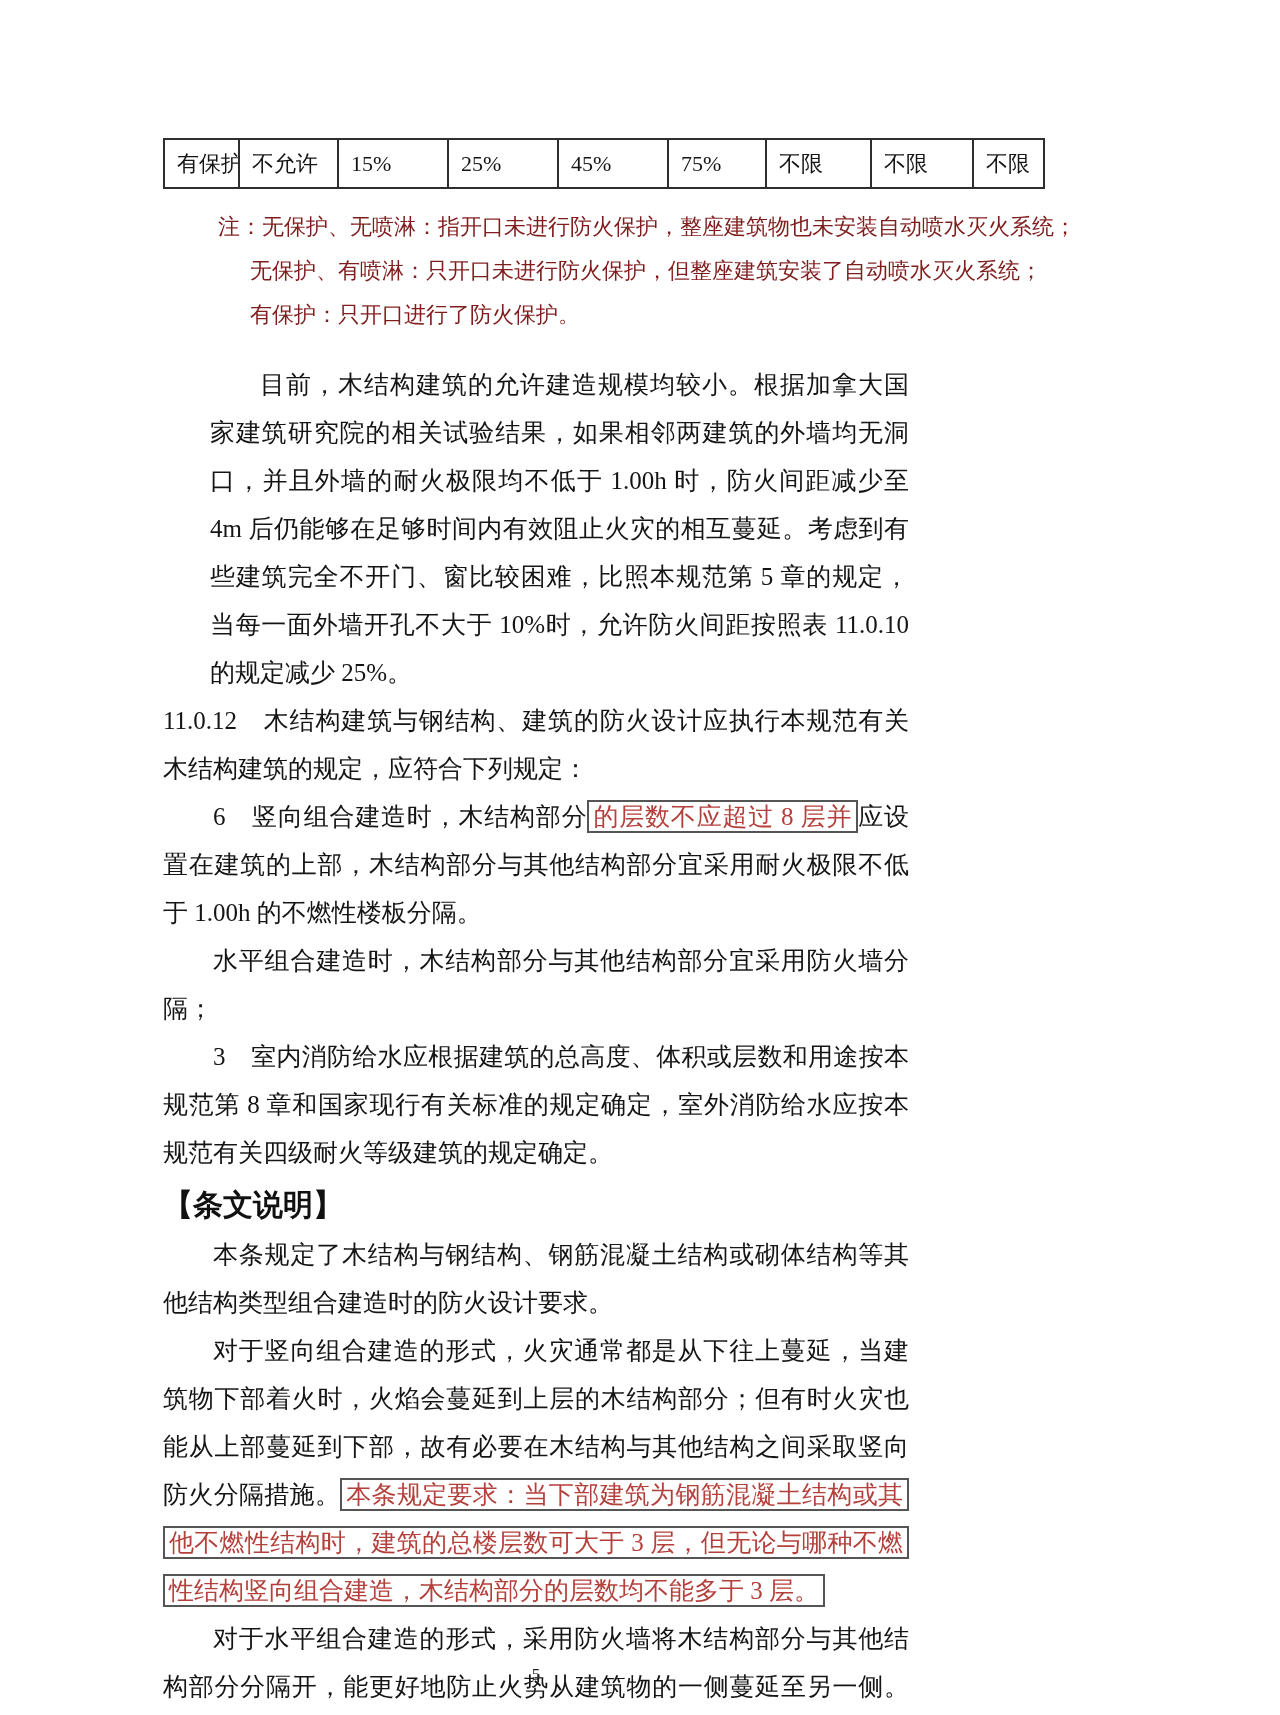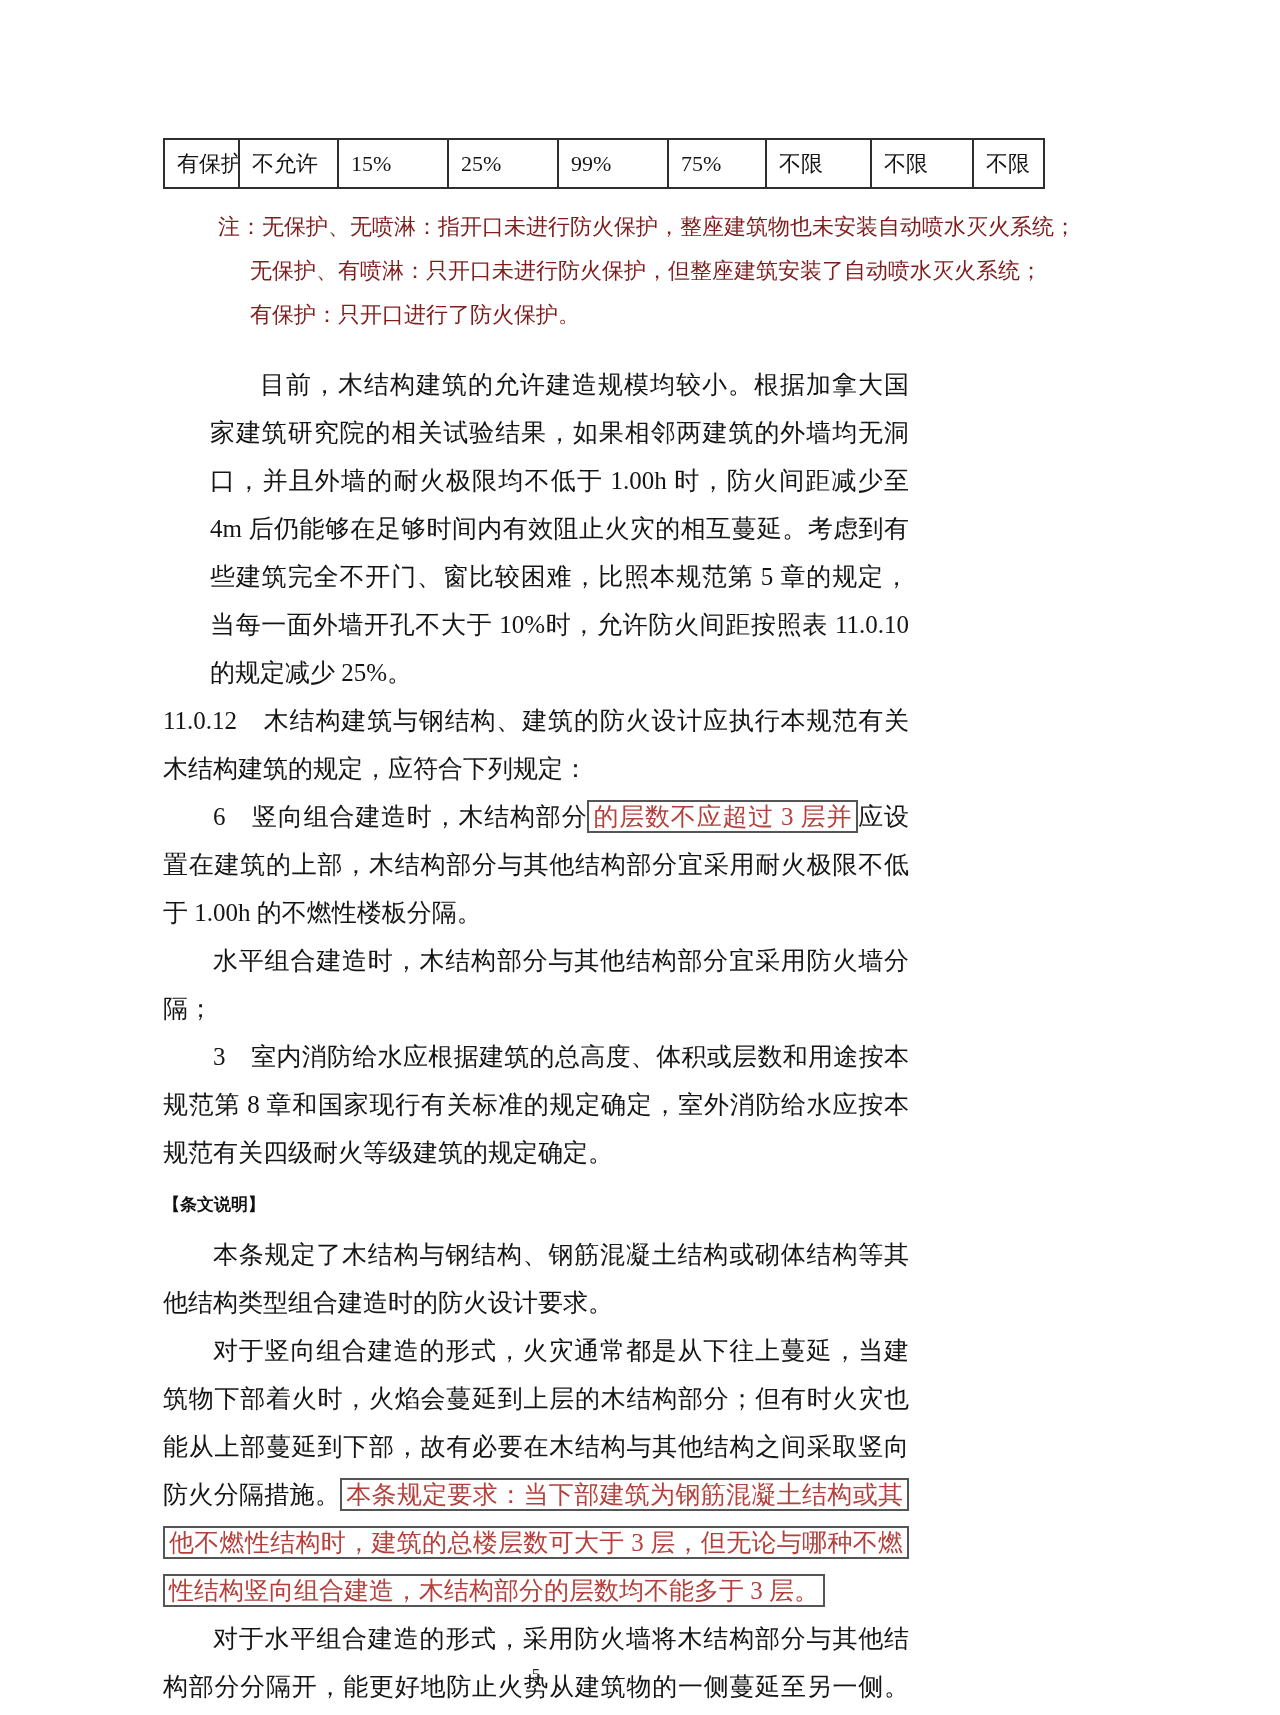--- a/index.html
+++ b/index.html
@@ -48,21 +48,21 @@
   .clause { text-indent:0; }
   .red-box {
     color:#b4403c;
     border:2px solid #555555;
     padding:1px 4px;
     -webkit-box-decoration-break:clone;
     box-decoration-break:clone;
   }
   .exp-heading {
     font-family:"Liberation Sans","DejaVu Sans",sans-serif;
-    font-size:17px;
+    font-size:30px;
     font-weight:bold;
     line-height:48px;
     margin:4px 0 2px 0;
     color:#111111;
   }
   .footer {
     position:absolute;
     left:0; right:0; bottom:30px;
     text-align:center;
     font-size:17px;
@@ -85,40 +85,40 @@
       <col style="width:105px">
         <col style="width:102px">
         <col style="width:71px">
     </colgroup>
     <tbody>
         <tr>
       <td>有保护</td>
       <td>不允许</td>
       <td>15%</td>
       <td>25%</td>
-      <td>99%</td>
+      <td>45%</td>
       <td>75%</td>
       <td>不限</td>
       <td>不限</td>
       <td>不限</td>
     </tr>
   </tbody>
     </table>
 
   <div class="notes">
     <div class="note note-1"><span class="red-ul">注：无保护、无喷淋：指开口未进行防火保护，整座建筑物也未安装自动喷水灭火系统；</span></div>
     <div class="note note-2"><span class="red-ul">无保护、有喷淋：只开口未进行防火保护，但整座建筑安装了自动喷水灭火系统；</span></div>
     <div class="note note-3"><span class="red-ul">有保护：只开口进行了防火保护。</span></div>
   </div>
 
   <p class="body indent first">目前，木结构建筑的允许建造规模均较小。根据加拿大国家建筑研究院的相关试验结果，如果相邻两建筑的外墙均无洞口，并且外墙的耐火极限均不低于 1.00h 时，防火间距减少至 4m 后仍能够在足够时间内有效阻止火灾的相互蔓延。考虑到有些建筑完全不开门、窗比较困难，比照本规范第 5 章的规定，当每一面外墙开孔不大于 10%时，允许防火间距按照表 11.0.10 的规定减少 25%。</p>
 
   <p class="body clause">11.0.12　木结构建筑与钢结构、建筑的防火设计应执行本规范有关木结构建筑的规定，应符合下列规定：</p>
 
-  <p class="body indent"><span>6　竖向组合建造时，木结构部分</span><span class="red-box">的层数不应超过 3 层并</span><span>应设置在建筑的上部，木结构部分与其他结构部分宜采用耐火极限不低于 1.00h 的不燃性楼板分隔。</span></p>
+  <p class="body indent"><span>6　竖向组合建造时，木结构部分</span><span class="red-box">的层数不应超过 8 层并</span><span>应设置在建筑的上部，木结构部分与其他结构部分宜采用耐火极限不低于 1.00h 的不燃性楼板分隔。</span></p>
 
   <p class="body indent">水平组合建造时，木结构部分与其他结构部分宜采用防火墙分隔；</p>
 
 
   <p class="body indent">3　室内消防给水应根据建筑的总高度、体积或层数和用途按本规范第 8 章和国家现行有关标准的规定确定，室外消防给水应按本规范有关四级耐火等级建筑的规定确定。</p>
 
   <h3 class="exp-heading">【条文说明】</h3>
 
   <p class="body indent">本条规定了木结构与钢结构、钢筋混凝土结构或砌体结构等其他结构类型组合建造时的防火设计要求。</p>
 

